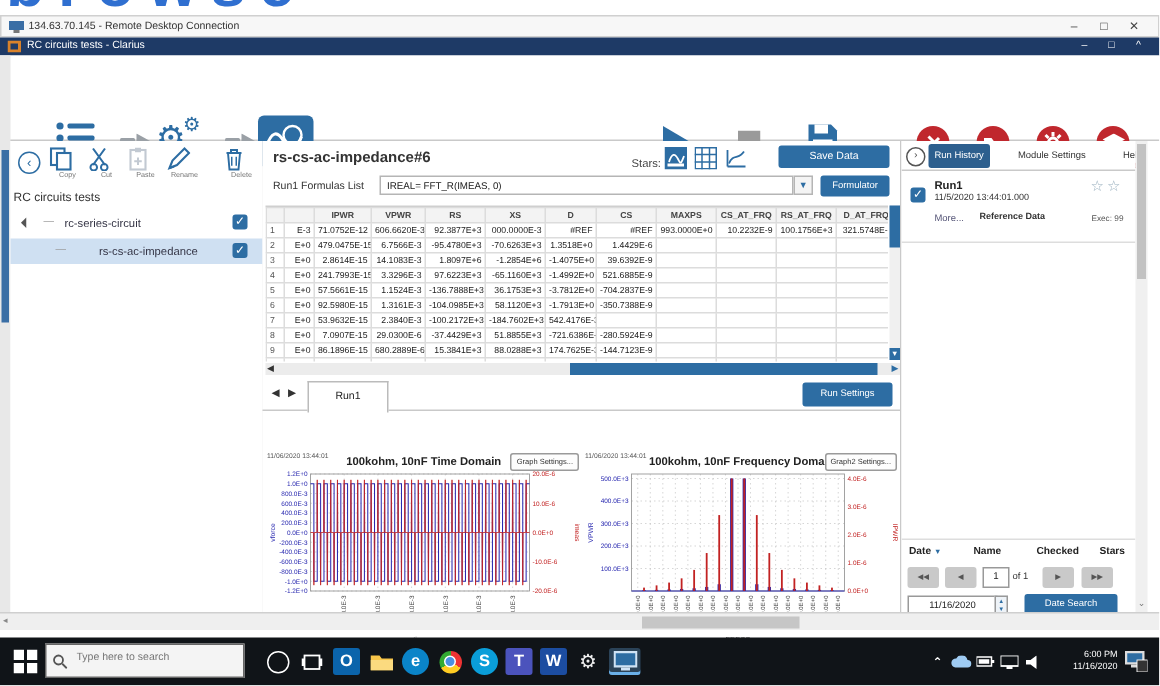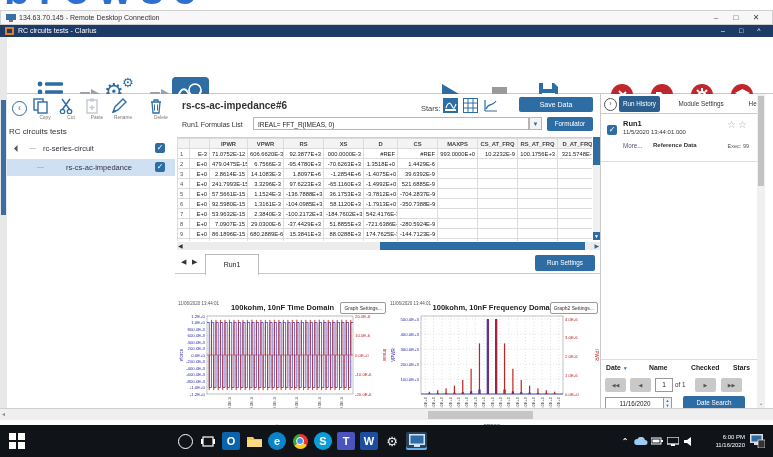--- a/index.html
+++ b/index.html
@@ -704,20 +704,27 @@
 
   <div id="taskbar" class="abs">
     <svg class="abs" style="left:9px;top:8px" width="16" height="16">
         <g fill="#fff">
           <rect width="7" height="7"></rect>
           <rect x="9" width="7" height="7"></rect>
           <rect y="9" width="7" height="7"></rect>
           <rect x="9" y="9" width="7" height="7"></rect>
         </g>
       </svg>
+    <div id="tb-search">
+      <svg class="abs" style="left:4px;top:6px" width="10" height="10">
+          <circle cx="4" cy="4" r="3" stroke="#555" fill="none" stroke-width="1.2"></circle>
+          <path d="M6.5 6.5 L9.5 9.5" stroke="#555" stroke-width="1.2"></path>
+        </svg>
+      <input placeholder="Type here to search" style="">
+    </div>
     <div id="tb-apps">
         <div class="tb-ico" style="left: 176px;">
           <div style="width:13px;height:13px;border:1.6px solid #fff;border-radius:50%"></div>
         </div>
         <div class="tb-ico" style="left: 199px;">
           <svg width="14" height="13">
             <rect x="2" y="2" width="10" height="9" fill="none" stroke="#fff" stroke-width="1.2"></rect>
             <rect x="0" y="4" width="2" height="5" fill="#fff"></rect>
             <rect x="12" y="4" width="2" height="5" fill="#fff"></rect>
           </svg>

